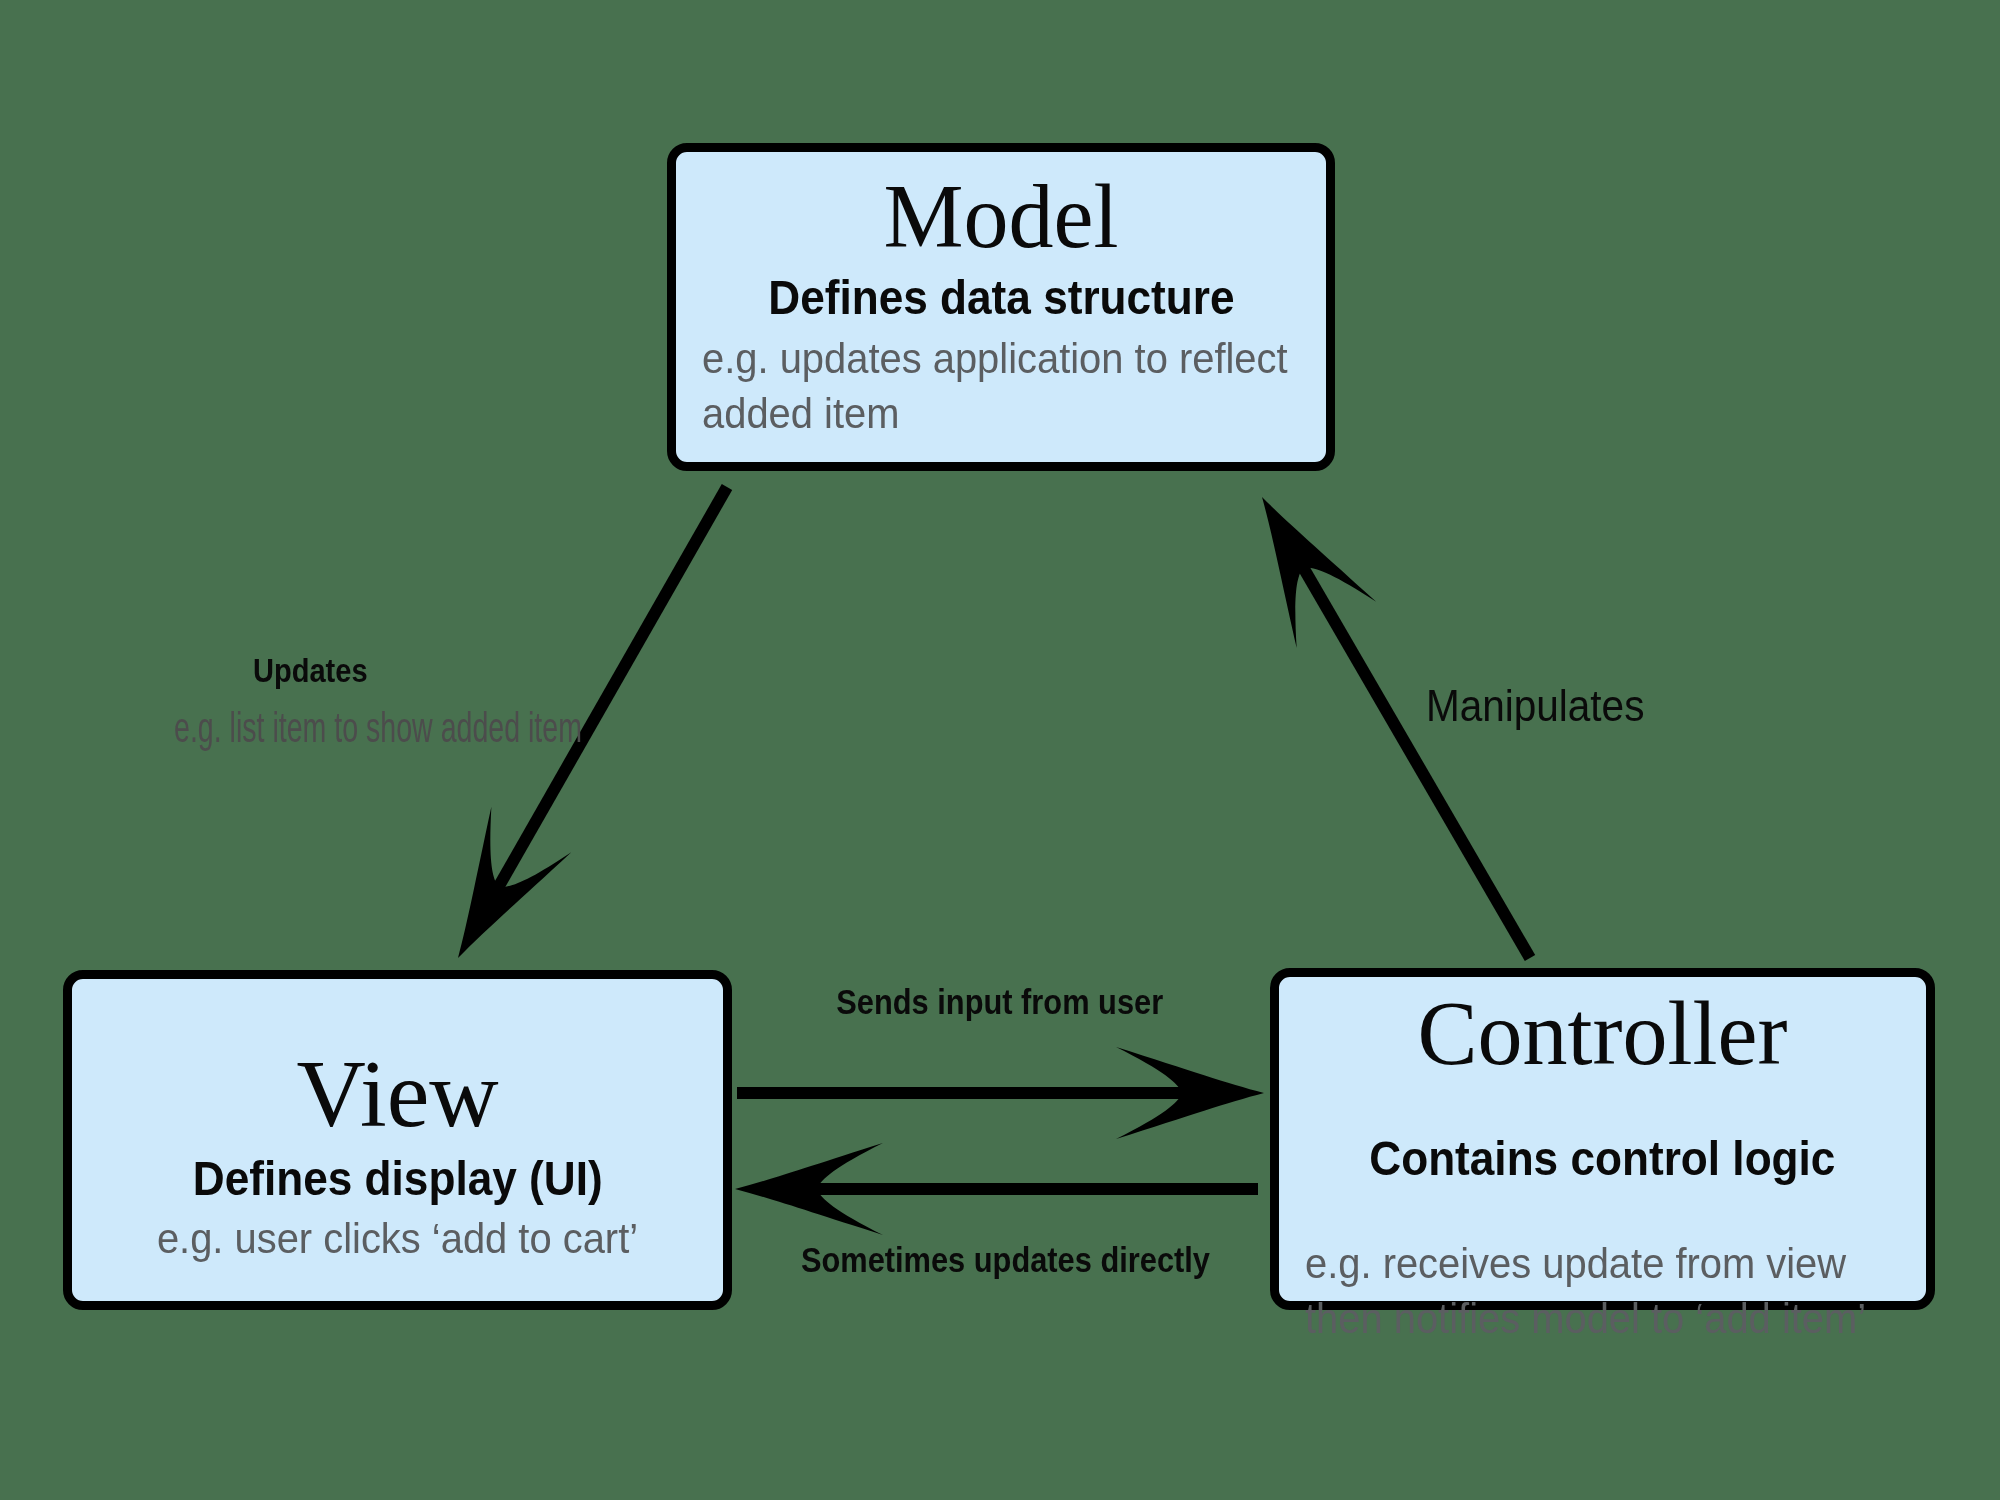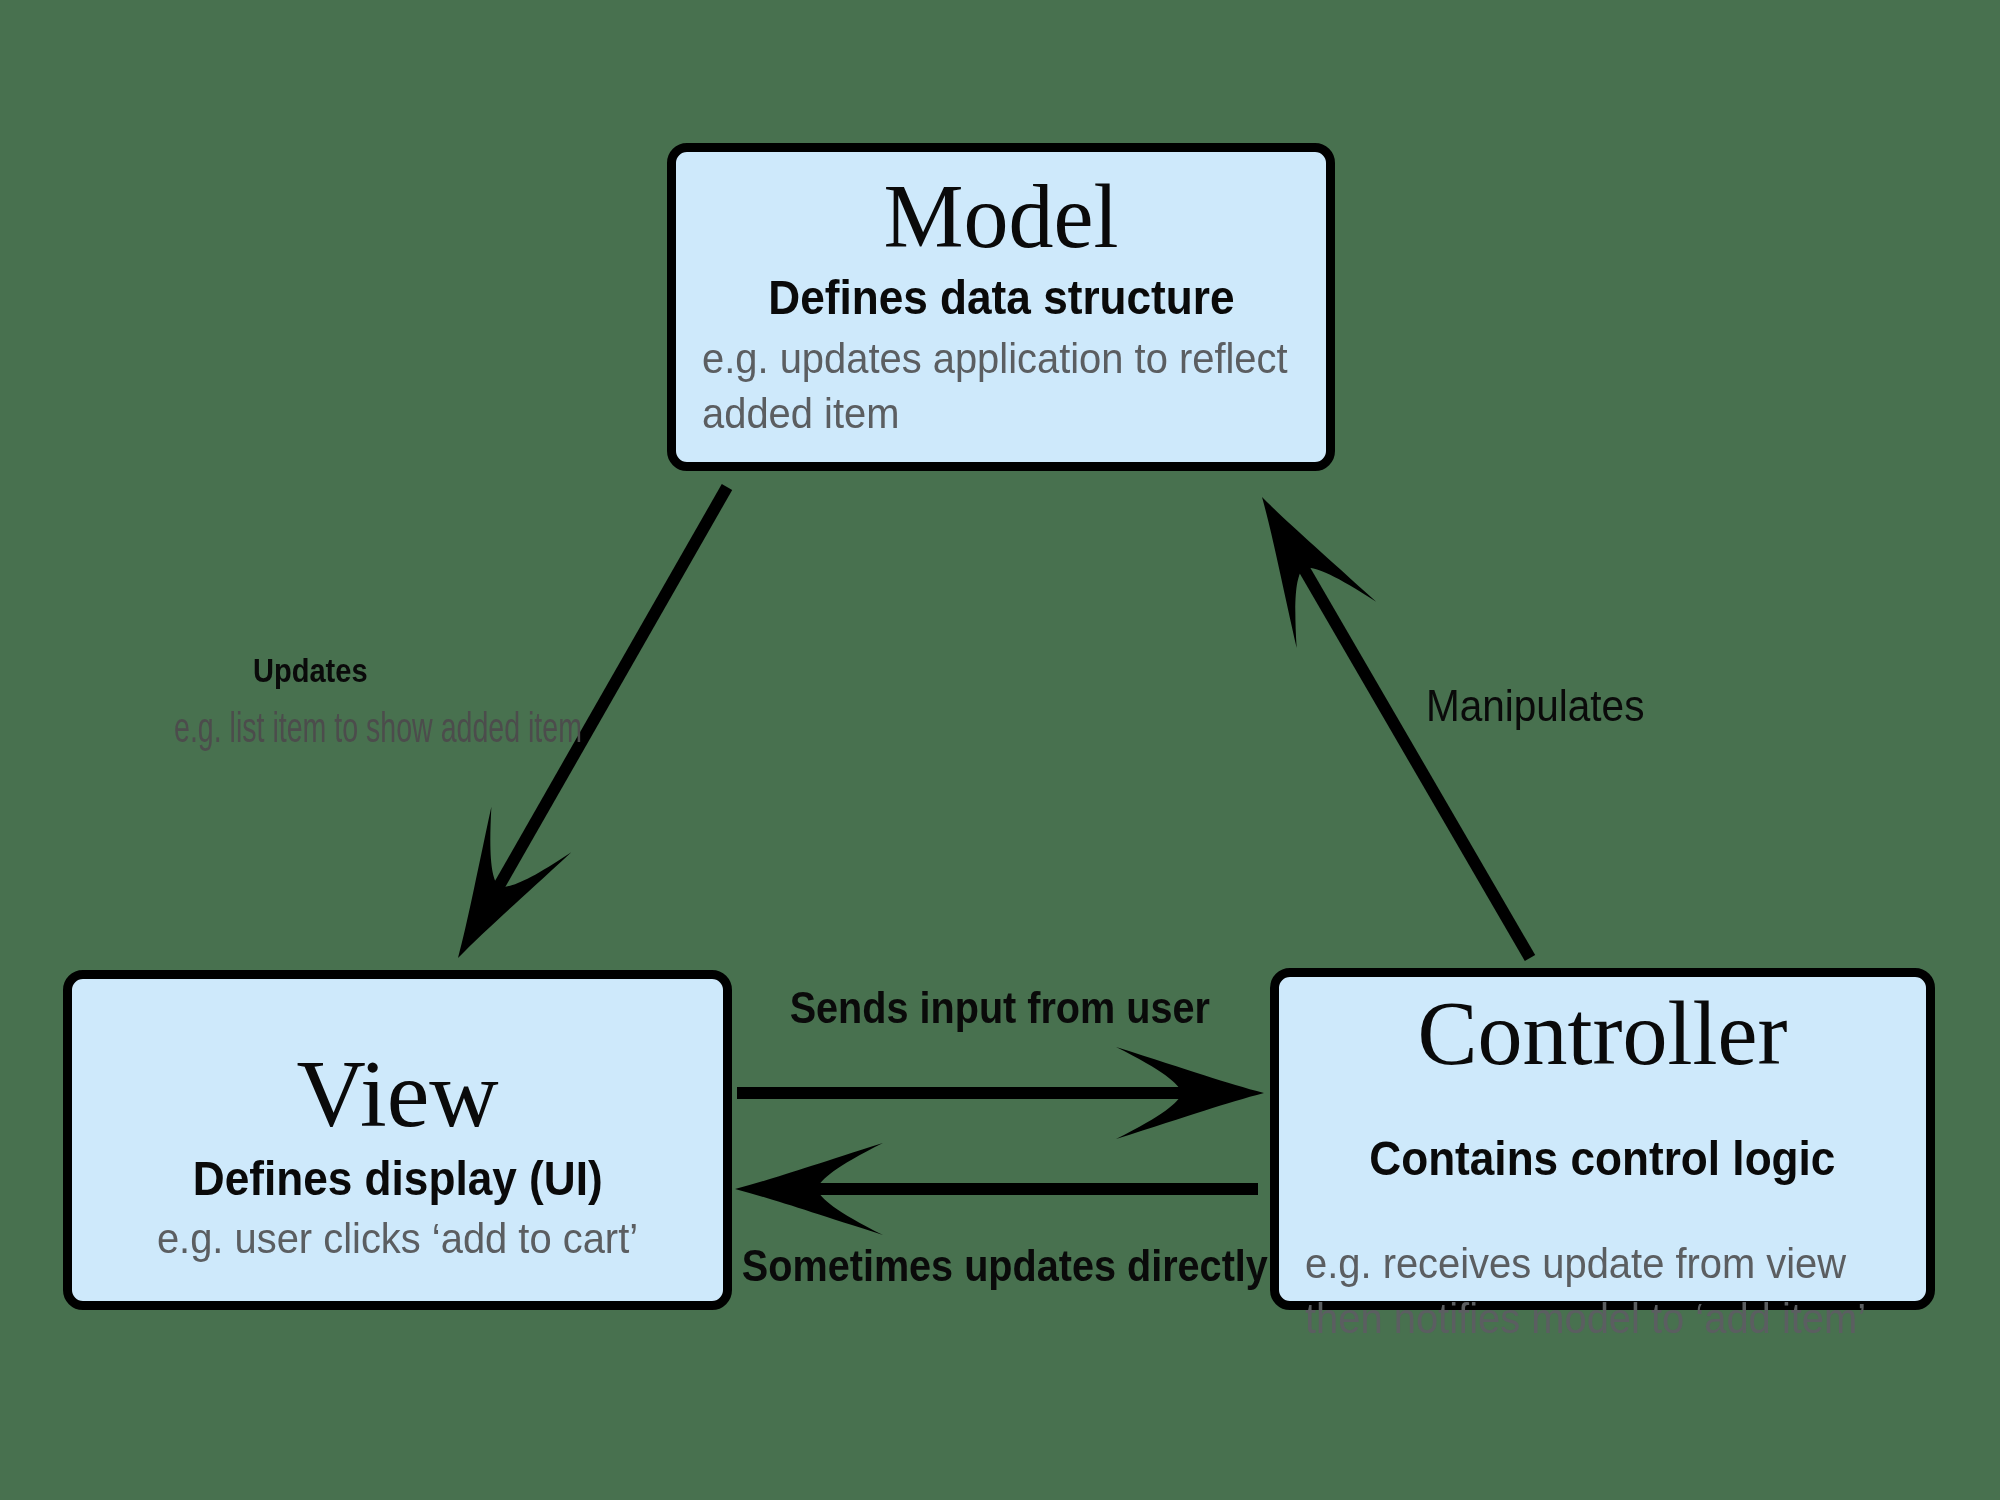--- a/index.html
+++ b/index.html
@@ -52,21 +52,21 @@
   .label-updates{left:253px;top:652px;font-size:33px;font-weight:700;}
   .label-updates-sub{
     left:174px;top:704px;font-size:42px;color:var(--sublabel-muted);
     white-space:nowrap;
   }
   .label-updates-sub .cond2{display:inline-block;transform:scaleX(.68);transform-origin:left center;}
   .label-manipulates{left:1426px;top:680px;font-size:45px;font-weight:400;}
   .label-manipulates .condm{display:inline-block;transform:scaleX(.90);transform-origin:left center;}
   .label-center{
     position:absolute;width:800px;text-align:center;
-    font-size:45px;font-weight:700;color:var(--text-primary);
+    font-size:35px;font-weight:700;color:var(--text-primary);
   }
   .label-center .cc{display:inline-block;transform:scaleX(.88);transform-origin:center;}
   .label-sends{left:600px;top:982px;}
   .label-sometimes{left:605px;top:1240px;}
 </style>
 </head>
 <body>
 
 <div class="canvas">
 

